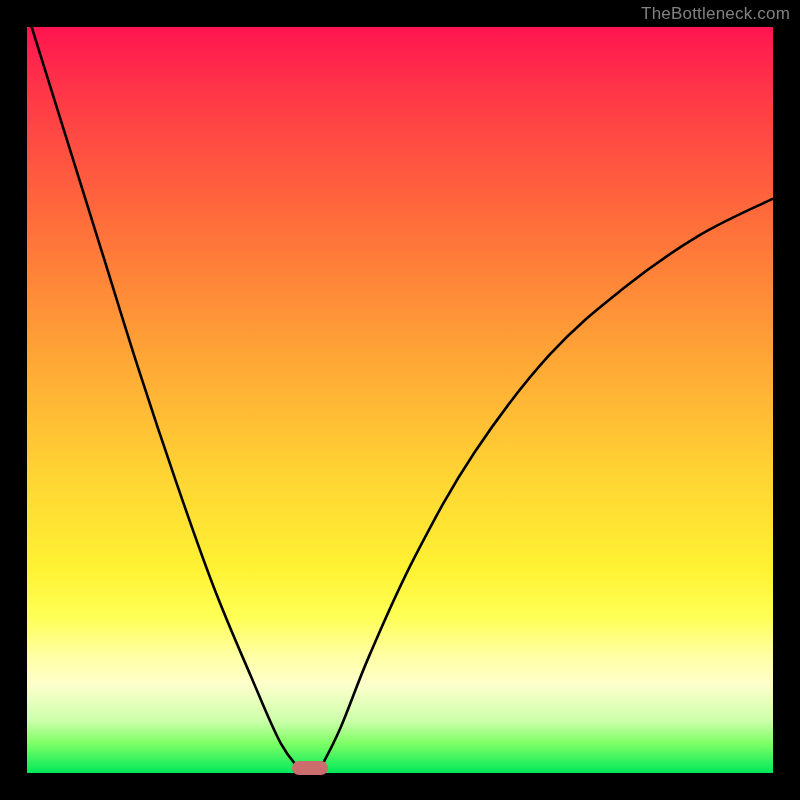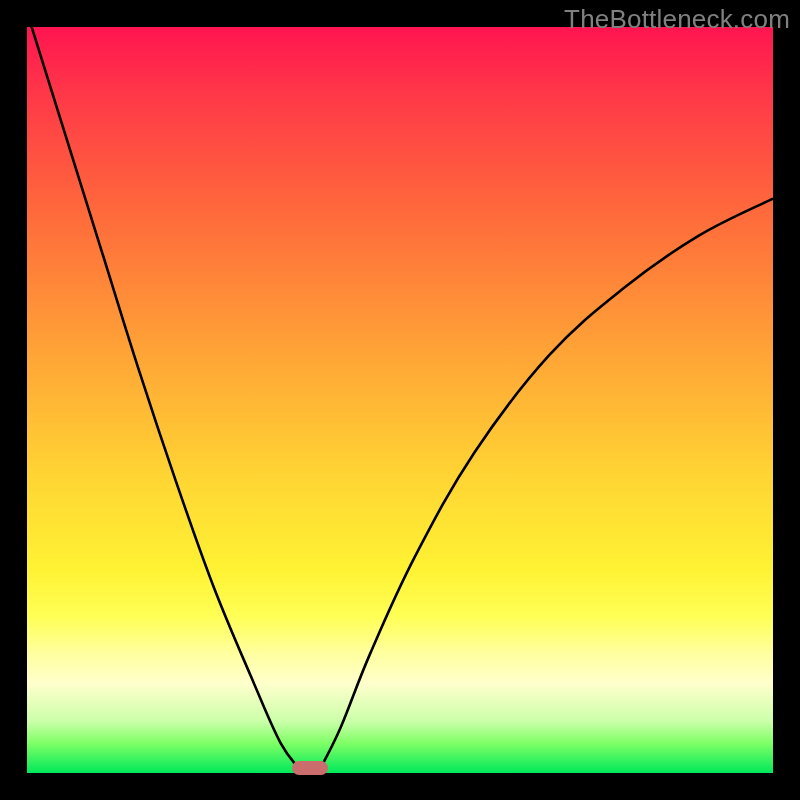--- a/index.html
+++ b/index.html
@@ -30,21 +30,21 @@
       #ccffaa 93%,
       #7fff66 96%,
       #00e85a 100%
     );
   }
   .watermark {
     position: absolute;
     top: 4px;
     right: 10px;
     color: #808080;
-    font-size: 26px;
+    font-size: 17px;
     letter-spacing: 0.2px;
     font-weight: 500;
   }
   svg.curve {
     position: absolute;
     left: 0;
     top: 0;
     width: 746px;
     height: 746px;
   }

